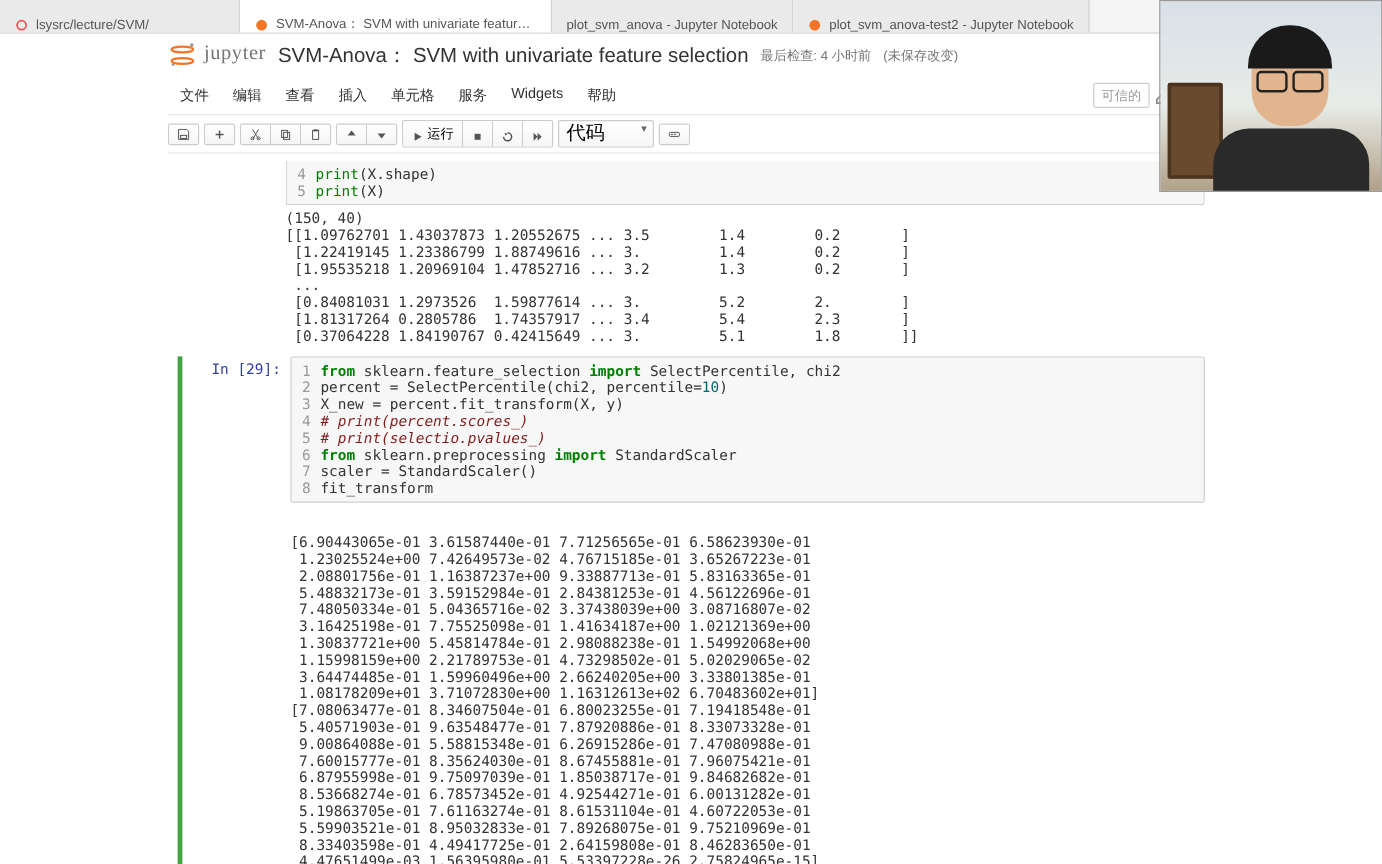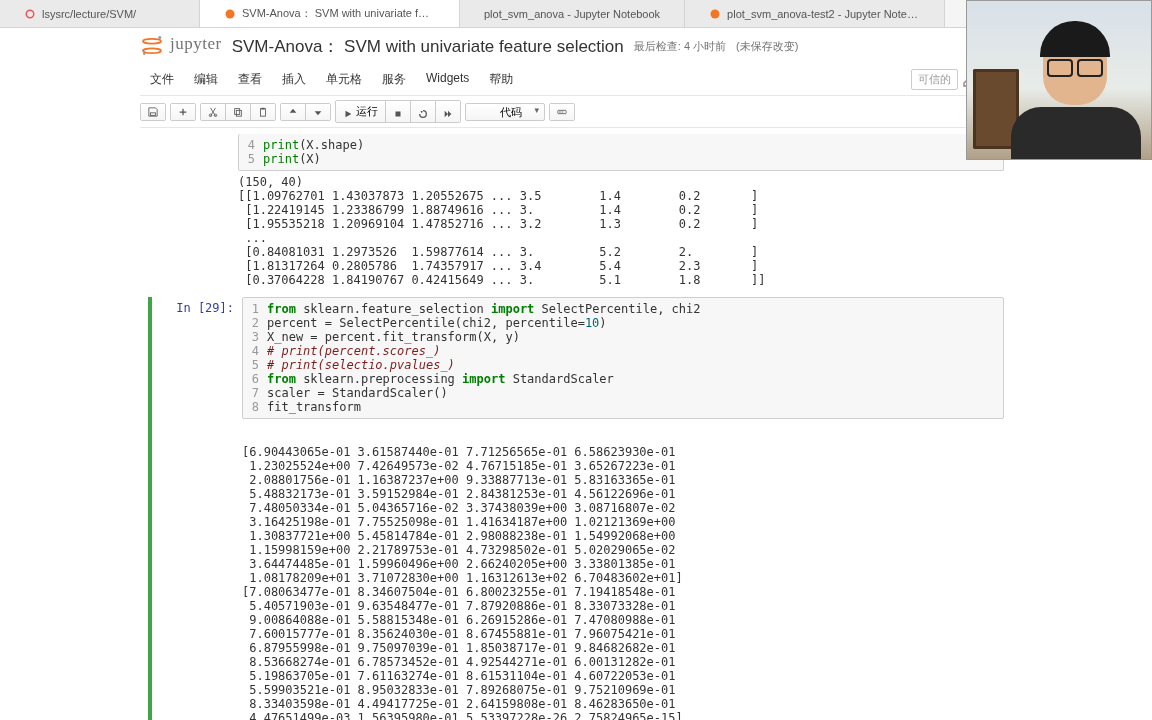--- a/index.html
+++ b/index.html
@@ -1,19 +1,19 @@
 <!DOCTYPE html>
 <html><head>
 <meta charset="utf-8">
 <style>
 * { box-sizing: border-box; margin: 0; padding: 0; }
 body { font-family: "Helvetica Neue", Arial, sans-serif; font-size: 13px; background: #fff; color: #333; width: 1152px; height: 720px; overflow: hidden; position: relative; }
 
 .browser-tabs { height: 28px; background: #f5f5f5; border-bottom: 1px solid #d4d4d4; display: flex; align-items: stretch; }
-.browser-tab { display: flex; align-items: center; padding: 0 24px; border-right: 1px solid #d4d4d4; min-width: 200px; max-width: 260px; background: #eaeaea; font-size: 11px; color: #555; gap: 6px; }
+.browser-tab { display: flex; align-items: flex-end; padding: 0 12px; border-right: 1px solid #d4d4d4; min-width: 200px; max-width: 260px; background: #eaeaea; font-size: 11px; color: #555; gap: 6px; }
 .browser-tab.active { background: #fff; }
 .tab-icon { width: 12px; height: 12px; display: inline-flex; }
 .tab-icon svg { width: 100%; height: 100%; }
 .tab-text { white-space: nowrap; overflow: hidden; text-overflow: ellipsis; flex: 1; }
 
 .page { padding: 0 140px; }
 .header { display: flex; align-items: center; padding: 6px 0; gap: 10px; }
 .logo { display: flex; align-items: flex-start; gap: 6px; }
 .logo-icon { width: 24px; height: 24px; }
 .logo-text { font-family: Georgia, serif; font-size: 17px; color: #757575; letter-spacing: 0.5px; }
@@ -27,21 +27,21 @@
 .trust-area { margin-left: auto; display: flex; align-items: center; gap: 4px; }
 .trust-label { font-size: 11px; border: 1px solid #ccc; padding: 2px 6px; background: #fff; color: #999; border-radius: 2px; }
 .kernel-name { font-size: 11px; color: #333; padding: 2px 4px; }
 .edit-icon { width: 16px; height: 16px; color: #888; }
 
 .toolbar { display: flex; align-items: center; gap: 4px; padding: 4px 0; border-bottom: 1px solid #e7e7e7; }
 .tb-group { display: flex; border: 1px solid #ccc; border-radius: 2px; overflow: hidden; }
 .tb-btn { background: linear-gradient(#fff,#f5f5f5); border: none; border-right: 1px solid #ccc; padding: 3px 7px; font-size: 11px; cursor: pointer; display: flex; align-items: flex-end; gap: 3px; min-width: 24px; justify-content: center; }
 .tb-btn:last-child { border-right: none; }
 .tb-btn svg { width: 10px; height: 10px; }
-.tb-select { border: 1px solid #ccc; border-radius: 2px; font-size: 11px; padding: 2px 22px 2px 6px; background: linear-gradient(#fff,#f5f5f5); appearance: none; min-width: 80px; text-align: right; }
+.tb-select { border: 1px solid #ccc; border-radius: 2px; font-size: 16px; padding: 2px 22px 2px 6px; background: linear-gradient(#fff,#f5f5f5); appearance: none; min-width: 80px; }
 .tb-select-wrap { position: relative; display: inline-block; }
 .tb-select-wrap::after { content: "▾"; position: absolute; right: 6px; top: 2px; font-size: 9px; color: #666; pointer-events: none; }
 
 .notebook { padding: 4px 8px 40px; }
 .cell { display: flex; margin: 2px 0; }
 .cell.selected { border-left: 4px solid #42a545; background: #fff; padding-bottom: 2px; }
 .cell.selected .prompt { }
 .prompt { width: 90px; text-align: right; font-family: monospace; color: #303f9f; font-size: 12px; padding: 4px 8px 0 0; flex-shrink: 0; }
 .prompt.out { color: #bf360c; }
 .inner { flex: 1; }

